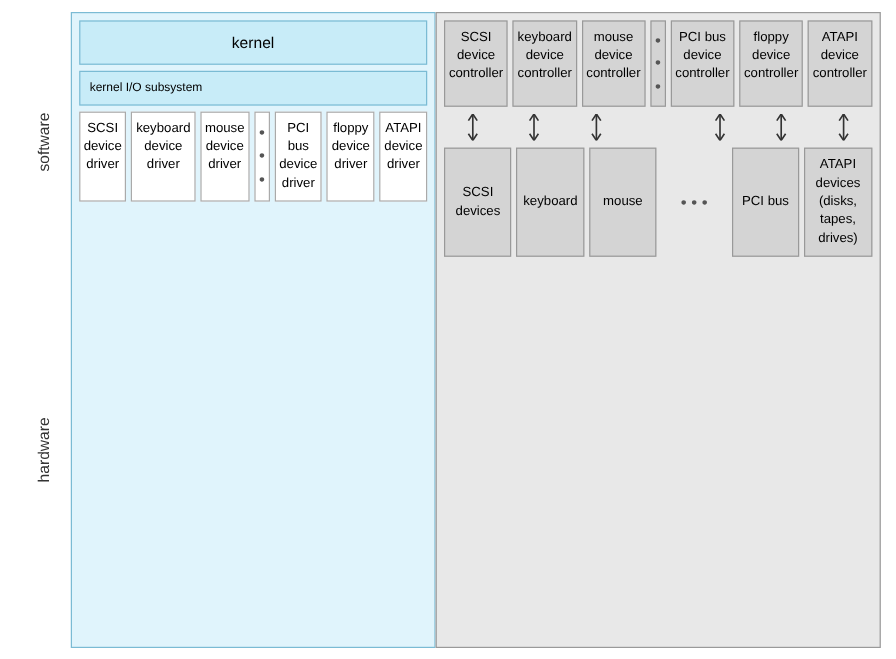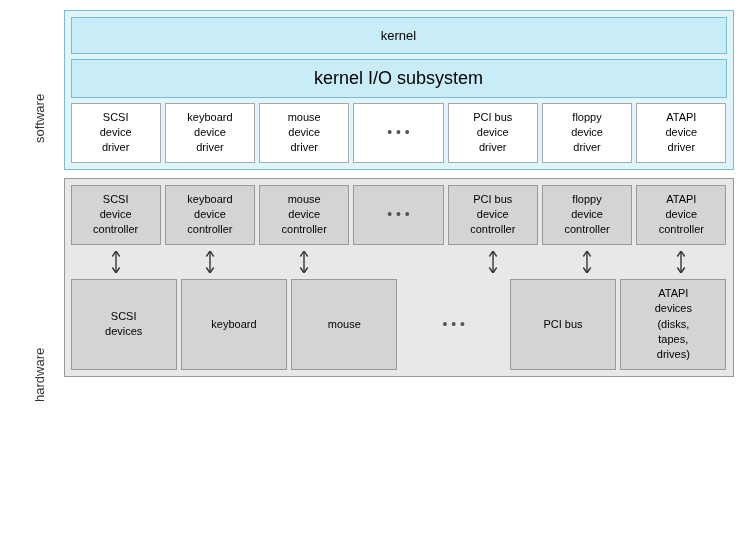--- a/index.html
+++ b/index.html
@@ -40,21 +40,20 @@
     }
     .side-label.software-label {
       flex: 0 0 200px;
     }
     .side-label.hardware-label {
       flex: 1;
     }
     .main-content {
       flex: 1;
       display: flex;
-      flex-direction: column;
       gap: 0;
     }
 
     
     .software-section {
       background: #e0f4fc;
       border: 1.5px solid #7bbbd4;
       padding: 6px;
       display: flex;
       flex-direction: column;
@@ -63,23 +62,22 @@
     .kernel-box {
       background: #c8ecf8;
       border: 1.5px solid #7bbbd4;
       text-align: center;
       padding: 10px;
       font-size: 13px;
     }
     .kernel-io-box {
       background: #c8ecf8;
       border: 1.5px solid #7bbbd4;
-      text-align: center;
       padding: 8px;
-      font-size: 18px;
+      font-size: 10px;
     }
     .drivers-row {
       display: flex;
       flex-direction: row;
       gap: 4px;
     }
     .driver-box {
       flex: 1;
       background: #fff;
       border: 1.5px solid #aaa;

